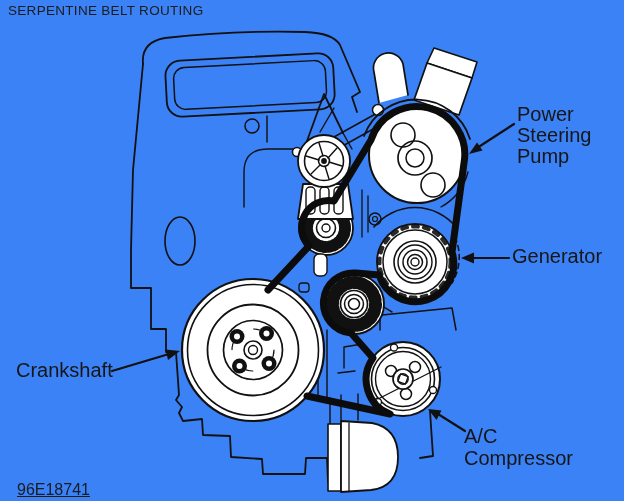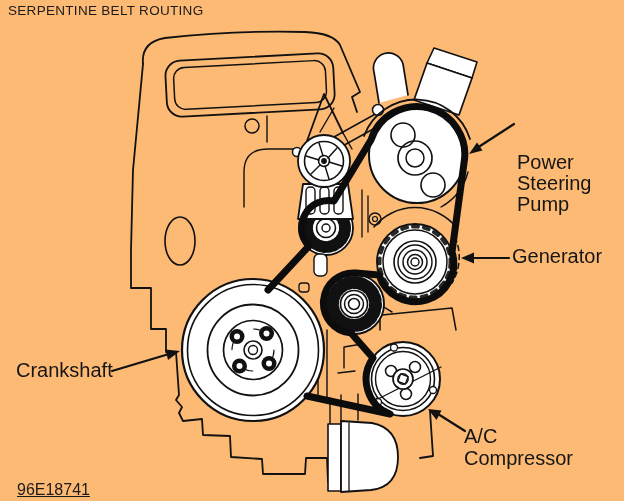--- a/index.html
+++ b/index.html
@@ -1,30 +1,30 @@
 <!DOCTYPE html>
 <html><head>
 <meta charset="utf-8">
 <style>
   html,body{margin:0;padding:0;background:#fff;}
   .screen{
     width:624px;height:501px;position:relative;overflow:hidden;
-    background:#fdba74;color:#1b1b1b;
+    background:#3b82f6;color:#1b1b1b;
     font-family:"Liberation Sans", sans-serif;
   }
   .art{position:absolute;left:0;top:0;}
   .page-title{
     position:absolute;left:8px;top:3px;font-size:13.5px;letter-spacing:.3px;
     color:#1b1b1b;white-space:nowrap;
   }
   .fig-id{
     position:absolute;left:17px;top:481px;font-size:16px;color:#1b1b1b;text-decoration:underline;
   }
   .lbl{position:absolute;font-size:20px;line-height:21px;color:#161616;}
-  .lbl-ps{left:517px;top:104px;width:88px;margin-top:48px;}
+  .lbl-ps{left:517px;top:104px;width:88px;}
   .lbl-gen{left:512px;top:246px;width:120px;white-space:nowrap;}
   .lbl-crank{left:16px;top:360px;white-space:nowrap;}
   .lbl-ac{left:464px;top:425px;width:130px;line-height:22px;}
 </style>
 </head>
 <body>
 
 <div class="screen">
 
   <svg class="art" width="624" height="501" viewBox="0 0 624 501" fill="none" stroke="#111" stroke-width="1.8" stroke-linecap="round" stroke-linejoin="round">

